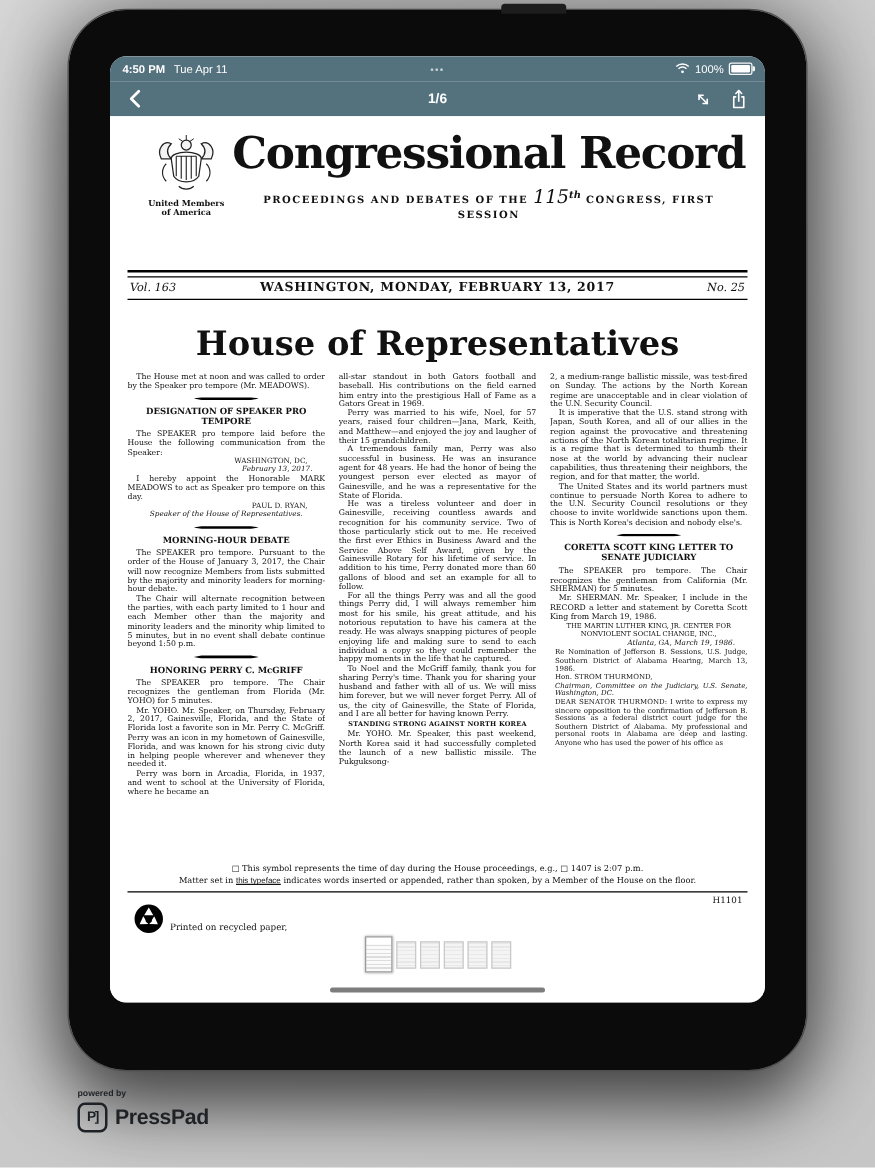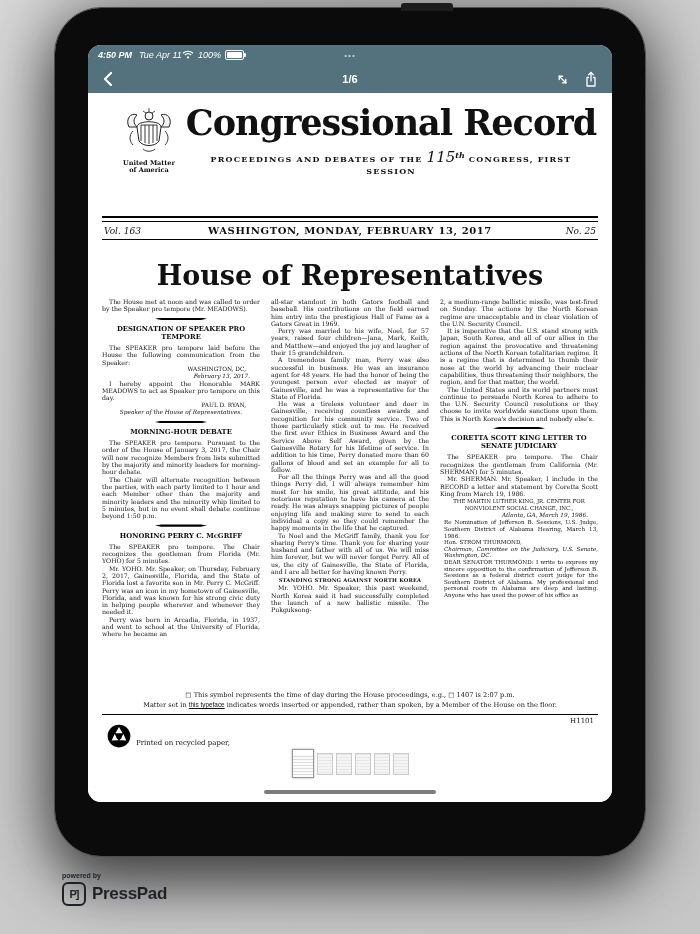--- a/index.html
+++ b/index.html
@@ -21,22 +21,22 @@
     background:#1d1d1d;border-radius:3px 3px 0 0;
   }
   .screen{
     position:absolute;left:33px;top:37px;width:524px;height:757px;
     background:#fff;border-radius:13px;overflow:hidden;
     display:flex;flex-direction:column;
   }
   
   .statusbar{
     height:20px;background:#54717e;color:#fff;flex:0 0 auto;
-    display:flex;align-items:center;
-    padding:0 10px;font-size:9px;font-style:italic;
+    display:flex;align-items:center;justify-content:space-between;
+    padding:0 10px;font-size:9px;
   }
   .sb-left{display:flex;gap:7px;align-items:center;}
   .sb-time{font-weight:bold;}
   .sb-center{position:absolute;left:0;right:0;text-align:center;color:rgba(255,255,255,.65);
     font-size:8px;letter-spacing:1px;pointer-events:none;}
   .sb-right{display:flex;gap:4px;align-items:center;}
   .battery{width:17px;height:8px;border:1px solid rgba(255,255,255,.95);border-radius:2px;
     position:relative;display:inline-block;}
   .battery .fill{position:absolute;left:1px;top:1px;bottom:1px;right:1px;background:#fff;border-radius:1px;}
   .battery .nub{position:absolute;right:-3px;top:2px;width:2px;height:4px;background:rgba(255,255,255,.95);
@@ -194,21 +194,21 @@
                 <path d="M46 20 C50 12 44 5 38 8 C42 12 42 16 38 20 Z" fill="#f3f3f3"></path>
                 <circle cx="26" cy="9" r="4" fill="#f3f3f3"></circle>
                 <path d="M26 5 L26 1 M20 4 L23 6 M32 4 L29 6" stroke-width=".8"></path>
                 <path d="M14 20 C14 13 38 13 38 20 L36 34 C32 40 20 40 16 34 Z" fill="#fff"></path>
                 <path d="M18 18 h16 M18 18 v16 M22 18 v18 M26 18 v19 M30 18 v18 M34 18 v16" stroke-width=".9"></path>
                 <path d="M10 24 C6 28 6 34 10 38 M42 24 C46 28 46 34 42 38" stroke-width=".9"></path>
                 <path d="M20 42 C23 45 29 45 32 42" stroke-width=".9"></path>
               </g>
             </svg>
             <div class="seal-caption">
-              <div>United Matter</div>
+              <div>United Members</div>
               <div>of America</div>
             </div>
           </div>
           <div class="mast-right">
             <div class="paper-title">Congressional Record</div>
             <div class="subtitle"><span>PROCEEDINGS AND DEBATES OF THE </span><span class="congress-num">115</span><span class="congress-suf">th</span><span> CONGRESS, FIRST SESSION</span></div>
           </div>
         </div>
 
         <div class="double-rule"></div>

